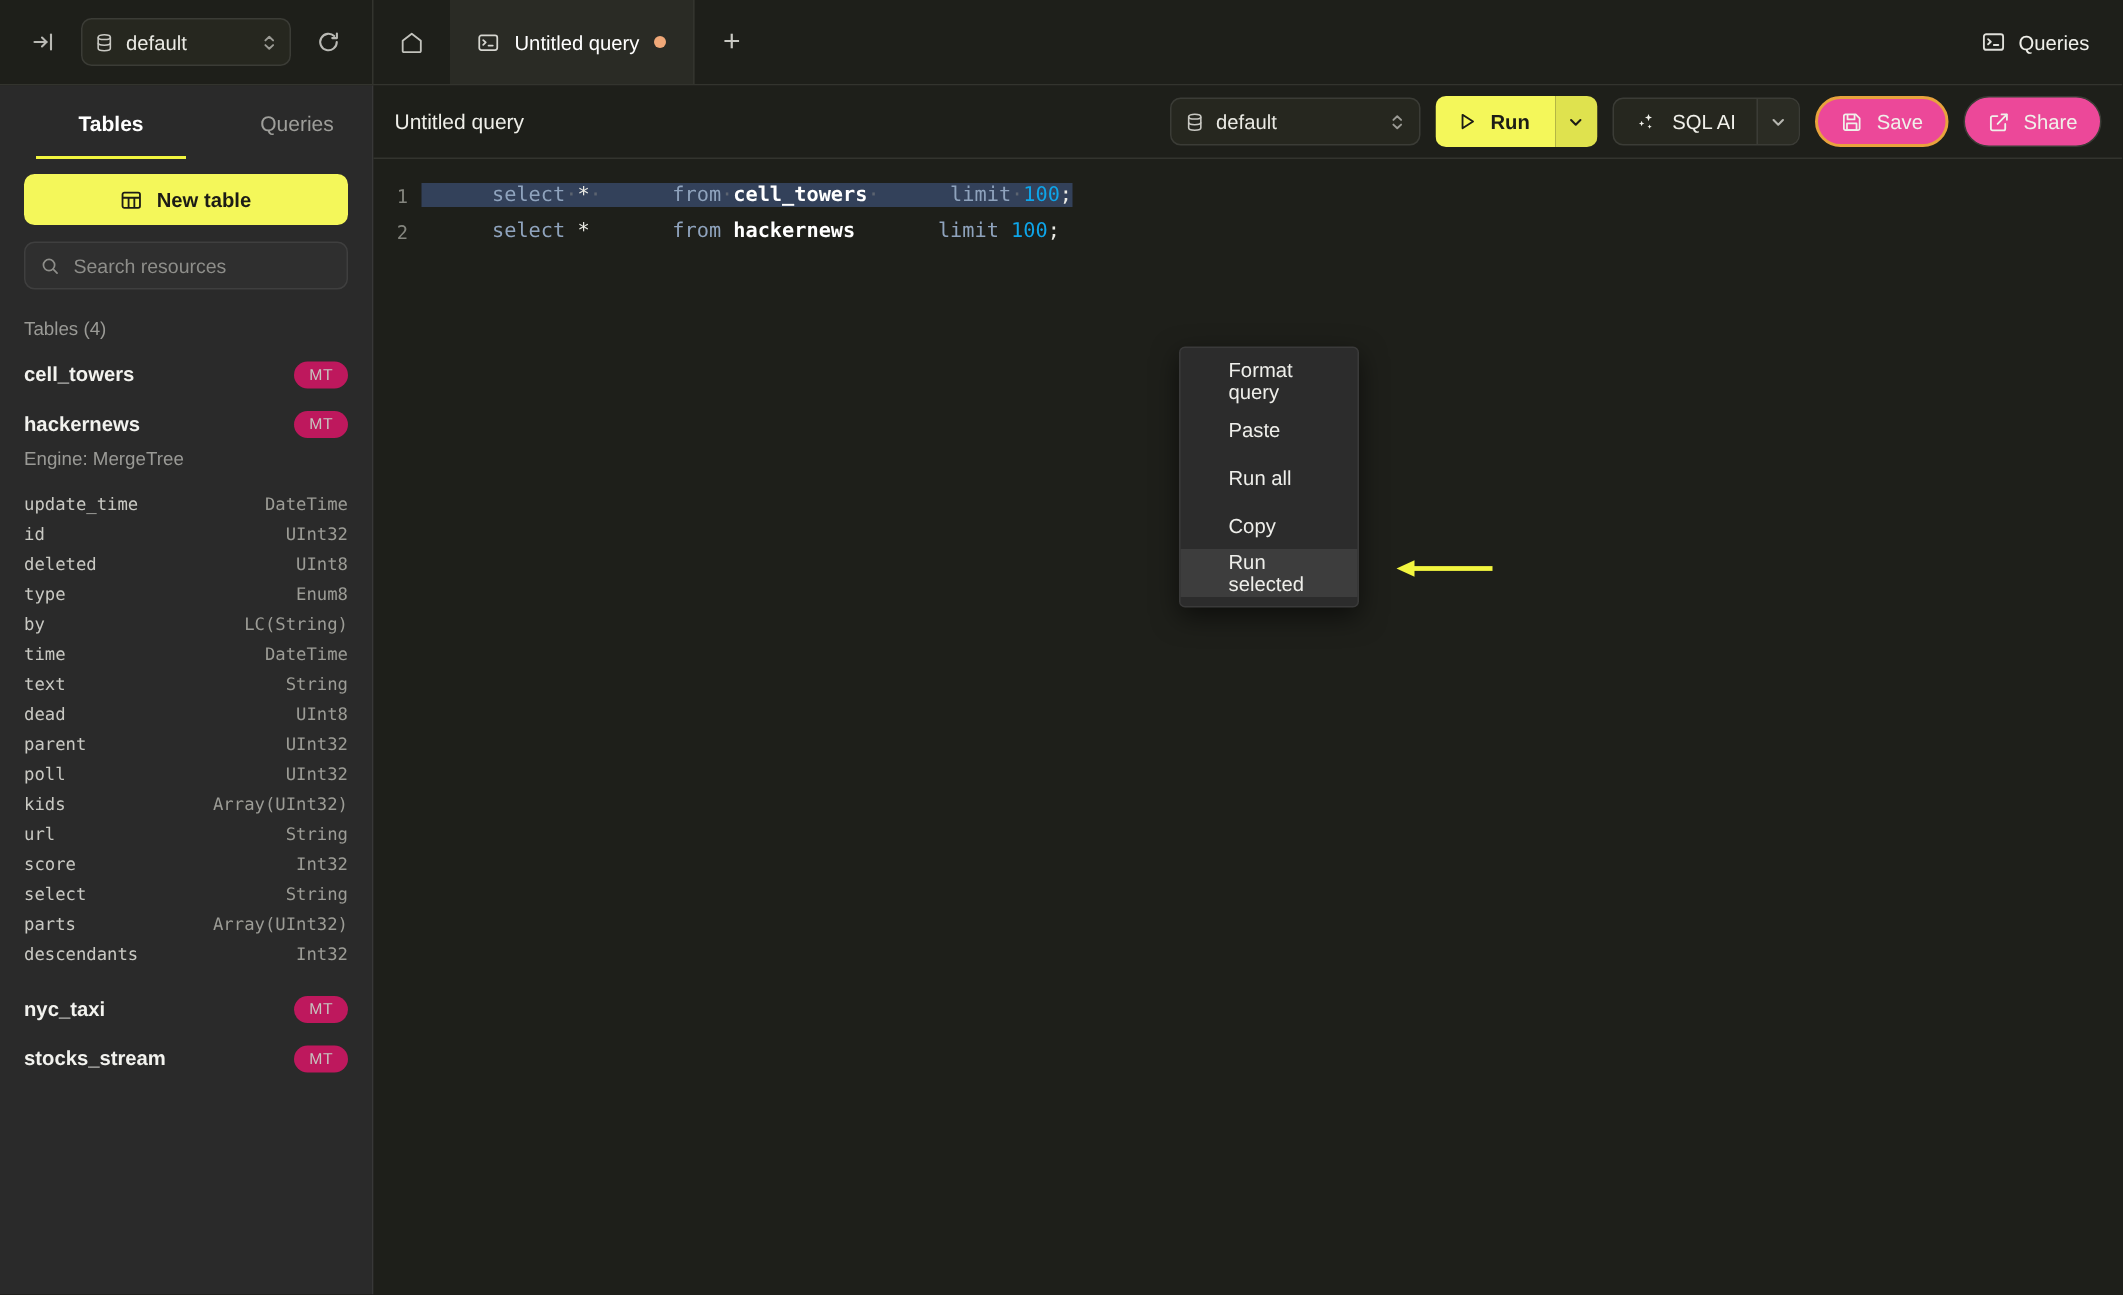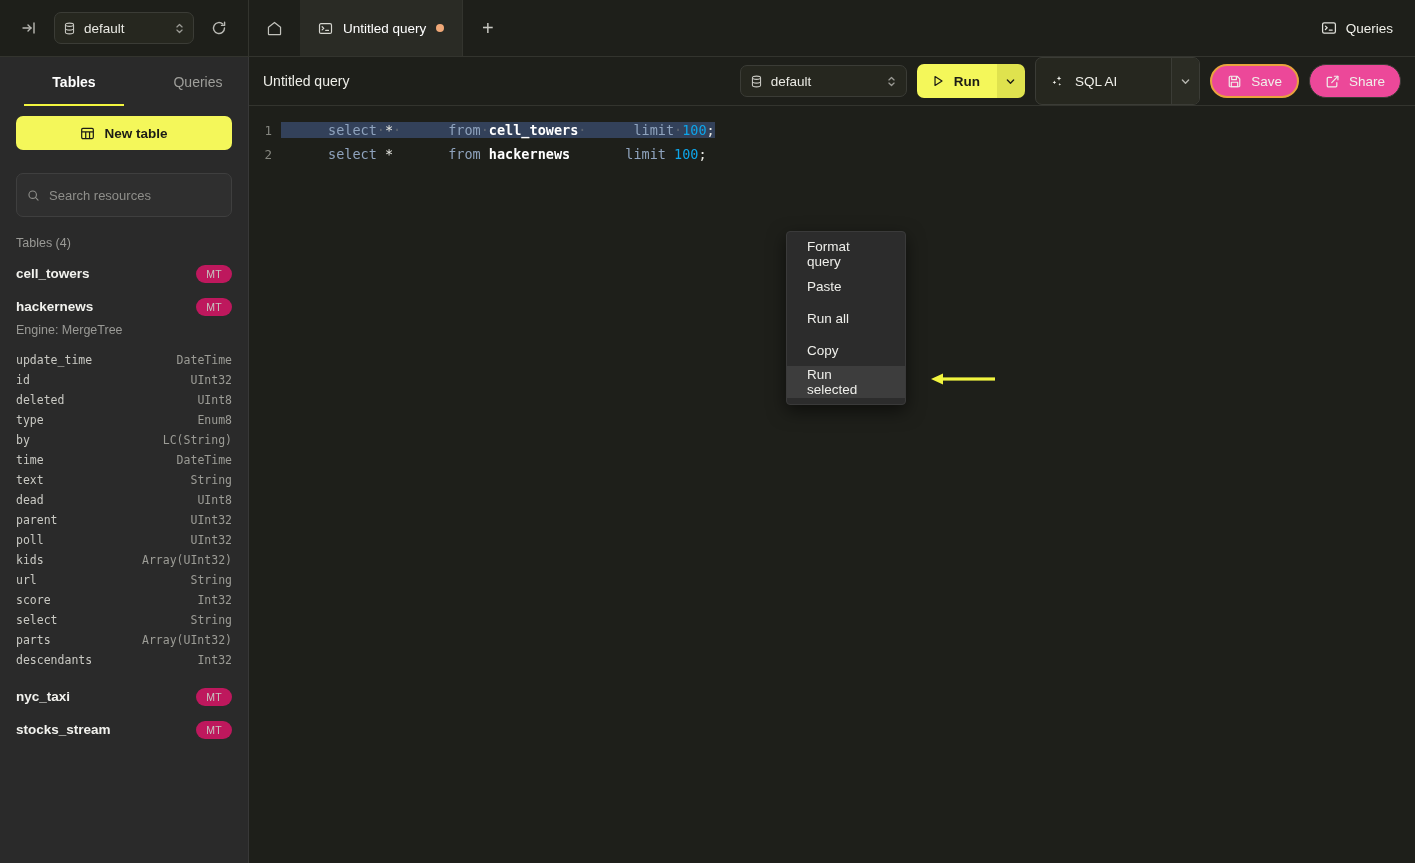--- a/index.html
+++ b/index.html
@@ -87,21 +87,21 @@
     height:2.5px; background:#f2f53f;
   }
   .side-inner { padding:10px 16px 0 16px; }
   .new-table {
     height:34px; width:100%;
     display:flex; align-items:center; justify-content:center; gap:9px;
     background:#f4f75a; color:#1c1c16;
     border-radius:7px; font-size:13.5px; font-weight:600;
   }
   .search {
-    margin-top:23px; height:44px; width:100%;
+    margin-top:11px; height:32px; width:100%;
     display:flex; align-items:center; gap:9px;
     padding:0 10px;
     background:#2f2f2f; border:1px solid #3f3f3f; border-radius:7px;
     color:#8e8e8a; font-size:13px;
   }
   .sec-title { margin-top:19px; font-size:12.5px; color:#9a9a96; }
 
   .tree { flex:1; overflow:hidden; padding:0 16px 20px 16px; }
   .tbl-row {
     display:flex; align-items:center; justify-content:space-between;
@@ -141,23 +141,22 @@
   .run-main {
     display:flex; align-items:center; gap:9px;
     padding:0 17px 0 14px;
     background:#f4f75a; color:#1c1c16; font-size:13.5px; font-weight:600;
   }
   .run-caret {
     width:28px; display:flex; align-items:center; justify-content:center;
     background:#dfe24e; color:#1c1c16;
   }
   .ai-group {
-    display:flex; height:48px; border:1px solid #3b3c36; border-radius:7px; overflow:hidden;
+    display:flex; height:32px; border:1px solid #3b3c36; border-radius:7px; overflow:hidden;
     background:#26271f;
-    gap:40px;
   }
   .ai-main {
     display:flex; align-items:center; gap:10px; padding:0 14px;
     font-size:13.5px; color:#f0f0ea;
   }
   .ai-caret {
     width:28px; display:flex; align-items:center; justify-content:center;
     color:#b6b6b0; border-left:1px solid #3b3c36; background:#2b2c24;
   }
   .btn-out {
@@ -187,21 +186,21 @@
 
   
   .ctxmenu {
     position:absolute; left:537px; top:125px; width:120px;
     background:#2c2c2c; border:1px solid #3a3a3a; border-radius:4px;
     padding:6px 0; z-index:40;
     box-shadow:0 6px 18px rgba(0,0,0,.55);
   }
   .ctxitem {
     height:32px; display:flex; align-items:center;
-    padding:0 20px; font-size:13.5px; color:#eeeeea;
+    padding:0 32px; font-size:13.5px; color:#eeeeea;
   }
   .ctxitem.hl { background:#3d3d3d; }
 
   
   .annot { position:absolute; left:668px; top:262px; z-index:60; }
 </style>
 </head>
 <body>
 
 <div class="app">

